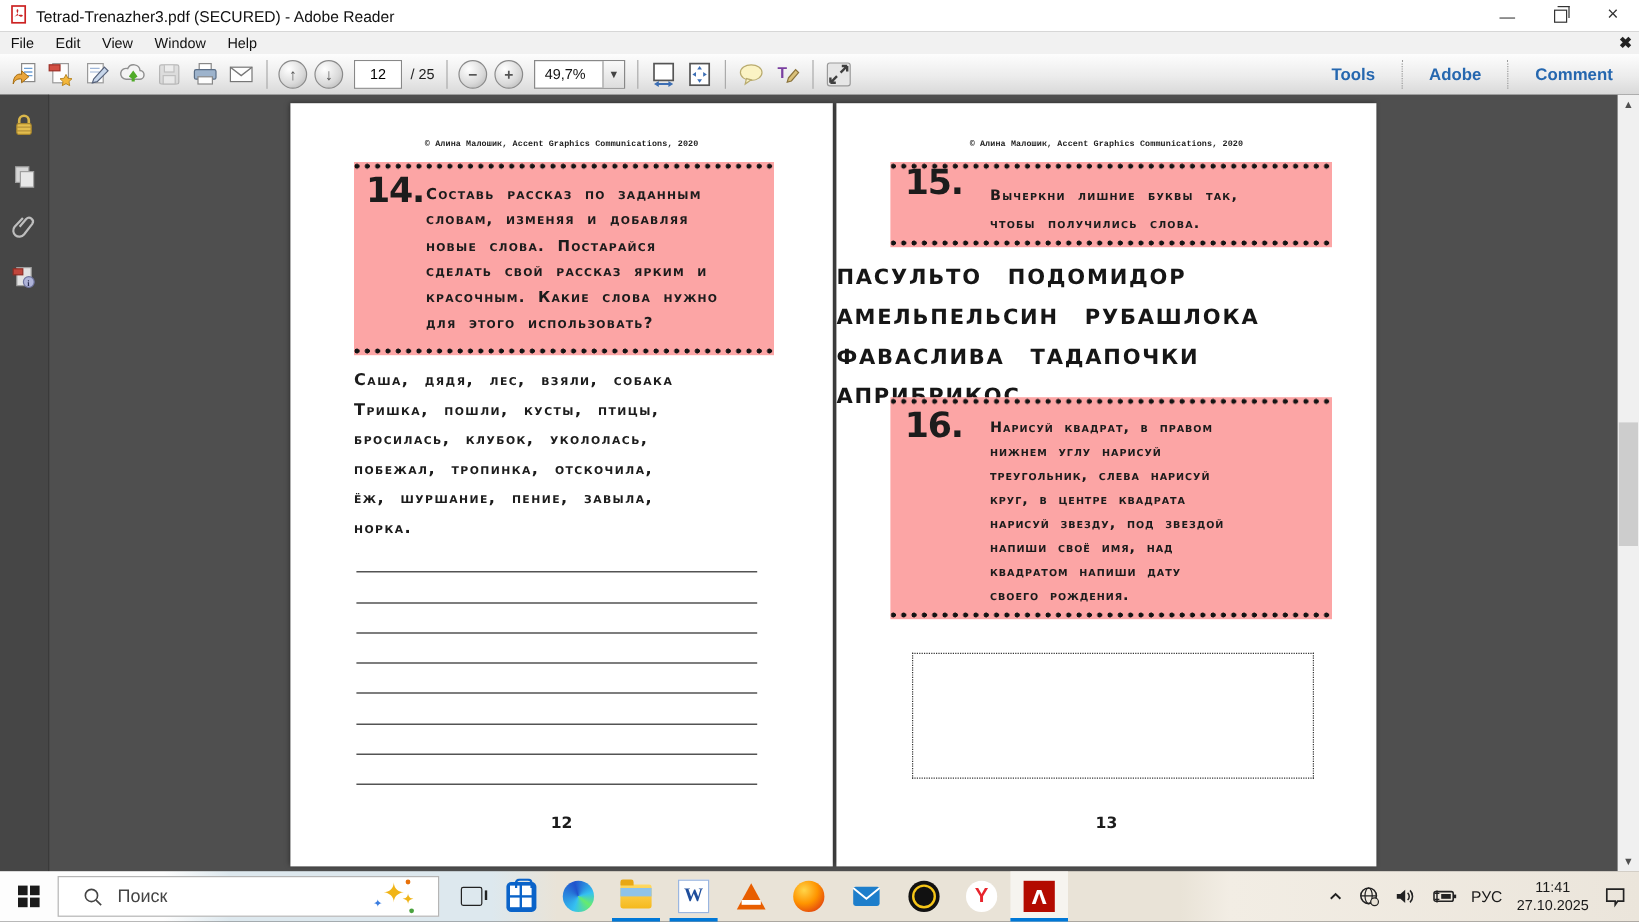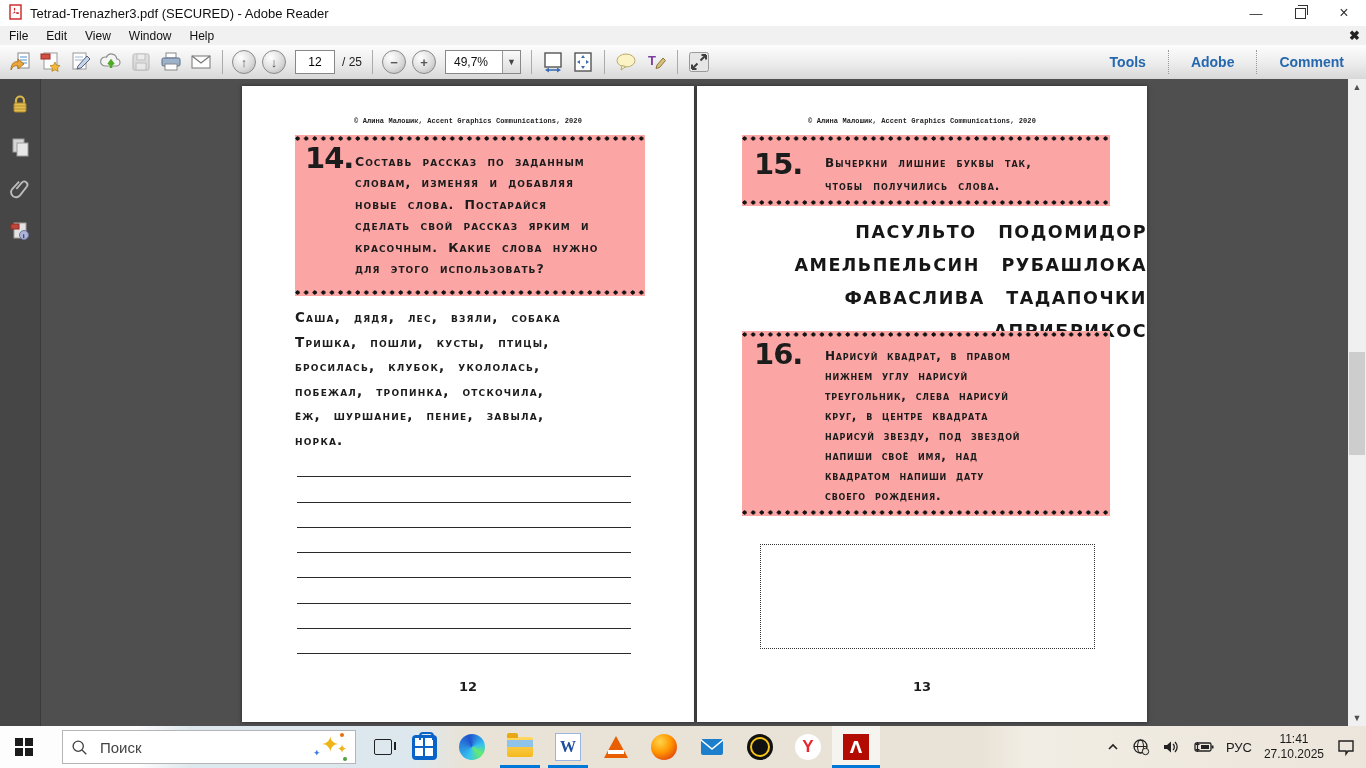--- a/index.html
+++ b/index.html
@@ -60,39 +60,39 @@
   #task14-text{left:60px;top:16px;font-size:12.5px;line-height:21.4px;letter-spacing:1px;word-spacing:5px}
   #word-list{position:absolute;left:53px;top:219px;font-family:"DejaVu Sans",sans-serif;
     font-variant:small-caps;font-weight:bold;color:#1c1c1c;font-size:13.5px;line-height:24.6px;
     letter-spacing:1.2px;word-spacing:7px}
   #word-list > div{white-space:nowrap}
   #writing-lines{position:absolute;left:55px;top:366px;width:334px}
   #writing-lines > div{height:24.3px;border-bottom:1.6px solid #2a2a2a}
   .page-num{position:absolute;top:593px;left:0;width:100%;text-align:center;
     font-family:"DejaVu Sans",sans-serif;font-weight:bold;font-size:13px;color:#1c1c1c}
   #task15-text{left:83px;top:17px;font-size:12px;line-height:23px;letter-spacing:1px;word-spacing:5px}
-  #puzzle{position:absolute;left:0;top:130px;width:100%;text-align:right;
+  #puzzle{position:absolute;left:0;top:130px;width:100%;text-align:left;
     font-family:"DejaVu Sans",sans-serif;font-weight:bold;color:#161616;font-size:17.5px;
     line-height:33px;letter-spacing:1.5px;word-spacing:14px}
   #task16-text{left:83px;top:15px;font-size:12px;line-height:20px;letter-spacing:.8px;word-spacing:4px}
   #draw-box{position:absolute;left:63px;top:458px;width:333px;height:103px;border:1.5px dotted #333;background:#fff}
   
   #scrollbar{position:absolute;right:0;top:0;width:18px;height:100%;background:#f0f0f0}
   .scroll-arrow{position:absolute;left:0;width:18px;height:16px;display:flex;align-items:center;
     justify-content:center;color:#505050;font-size:9px;font-weight:bold}
   #scroll-thumb{position:absolute;left:1px;top:273px;width:16px;height:103px;background:#cdcdcd}
   
   #taskbar{position:absolute;left:0;top:726px;width:1366px;height:42px;
     background:linear-gradient(90deg,#fdfdfd 0%,#fdfdfd 10%,#dde8ee 14%,#dde8ee 30%,#e9e3d7 34%,#e9e3d7 72%,#f2ede4 75%,#ebe5db 100%);
     display:flex;align-items:center}
   #start-btn{width:48px;height:42px;display:flex;align-items:center;justify-content:center}
   .win-logo{display:grid;grid-template-columns:8px 8px;grid-template-rows:8px 8px;gap:1.5px}
   .win-logo span{background:#1b1b1b}
   #search-box{width:276px;height:32px;background:#fff;border:1px solid #b5b5b5;display:flex;
-    align-items:center;margin-left:14px;padding:0 8px}
+    align-items:center;margin-left:0;padding:0 20px}
   #search-box input{border:none;outline:none;font-size:15px;color:#333;flex:1;margin-left:10px;
     font-family:"Liberation Sans",sans-serif;background:transparent}
   #search-box input::placeholder{color:#444}
   .sparkles{position:relative;width:34px;height:28px}
   .spark{position:absolute;color:#f0b417;font-size:22px;line-height:1;top:1px;left:8px}
   .spark.small{font-size:12px;top:10px;left:24px}
   .spark.blue{color:#3b7de0;font-size:9px;top:16px;left:0}
   .dot{position:absolute;border-radius:50%}
   .dot.orange{width:4px;height:4px;background:#e8710a;right:3px;top:0}
   .dot.green{width:4px;height:4px;background:#4ba33f;right:0;bottom:0}
@@ -365,21 +365,21 @@
 
     <div class="page-num">12</div>
   </div>
 
   <div class="page" id="page-right">
     <div class="copyright">© Алина Малошик, Accent Graphics Communications, 2020</div>
 
     <div class="taskblock" style="left:45px;top:49px;width:368px;height:71px">
       <div class="dots top"></div>
       <div class="dots bottom"></div>
-      <div class="task-num" style="left:12px;top:12px">15.</div>
+      <div class="task-num" style="left:12px;top:0">15.</div>
       <div class="task-text" id="task15-text">
           <div>Вычеркни лишние буквы так,</div>
           <div>чтобы получились слова.</div>
         </div>
     </div>
 
     <div id="puzzle">
         <div>ПАСУЛЬТО ПОДОМИДОР</div>
         <div>АМЕЛЬПЕЛЬСИН РУБАШЛОКА</div>
         <div>ФАВАСЛИВА ТАДАПОЧКИ</div>

